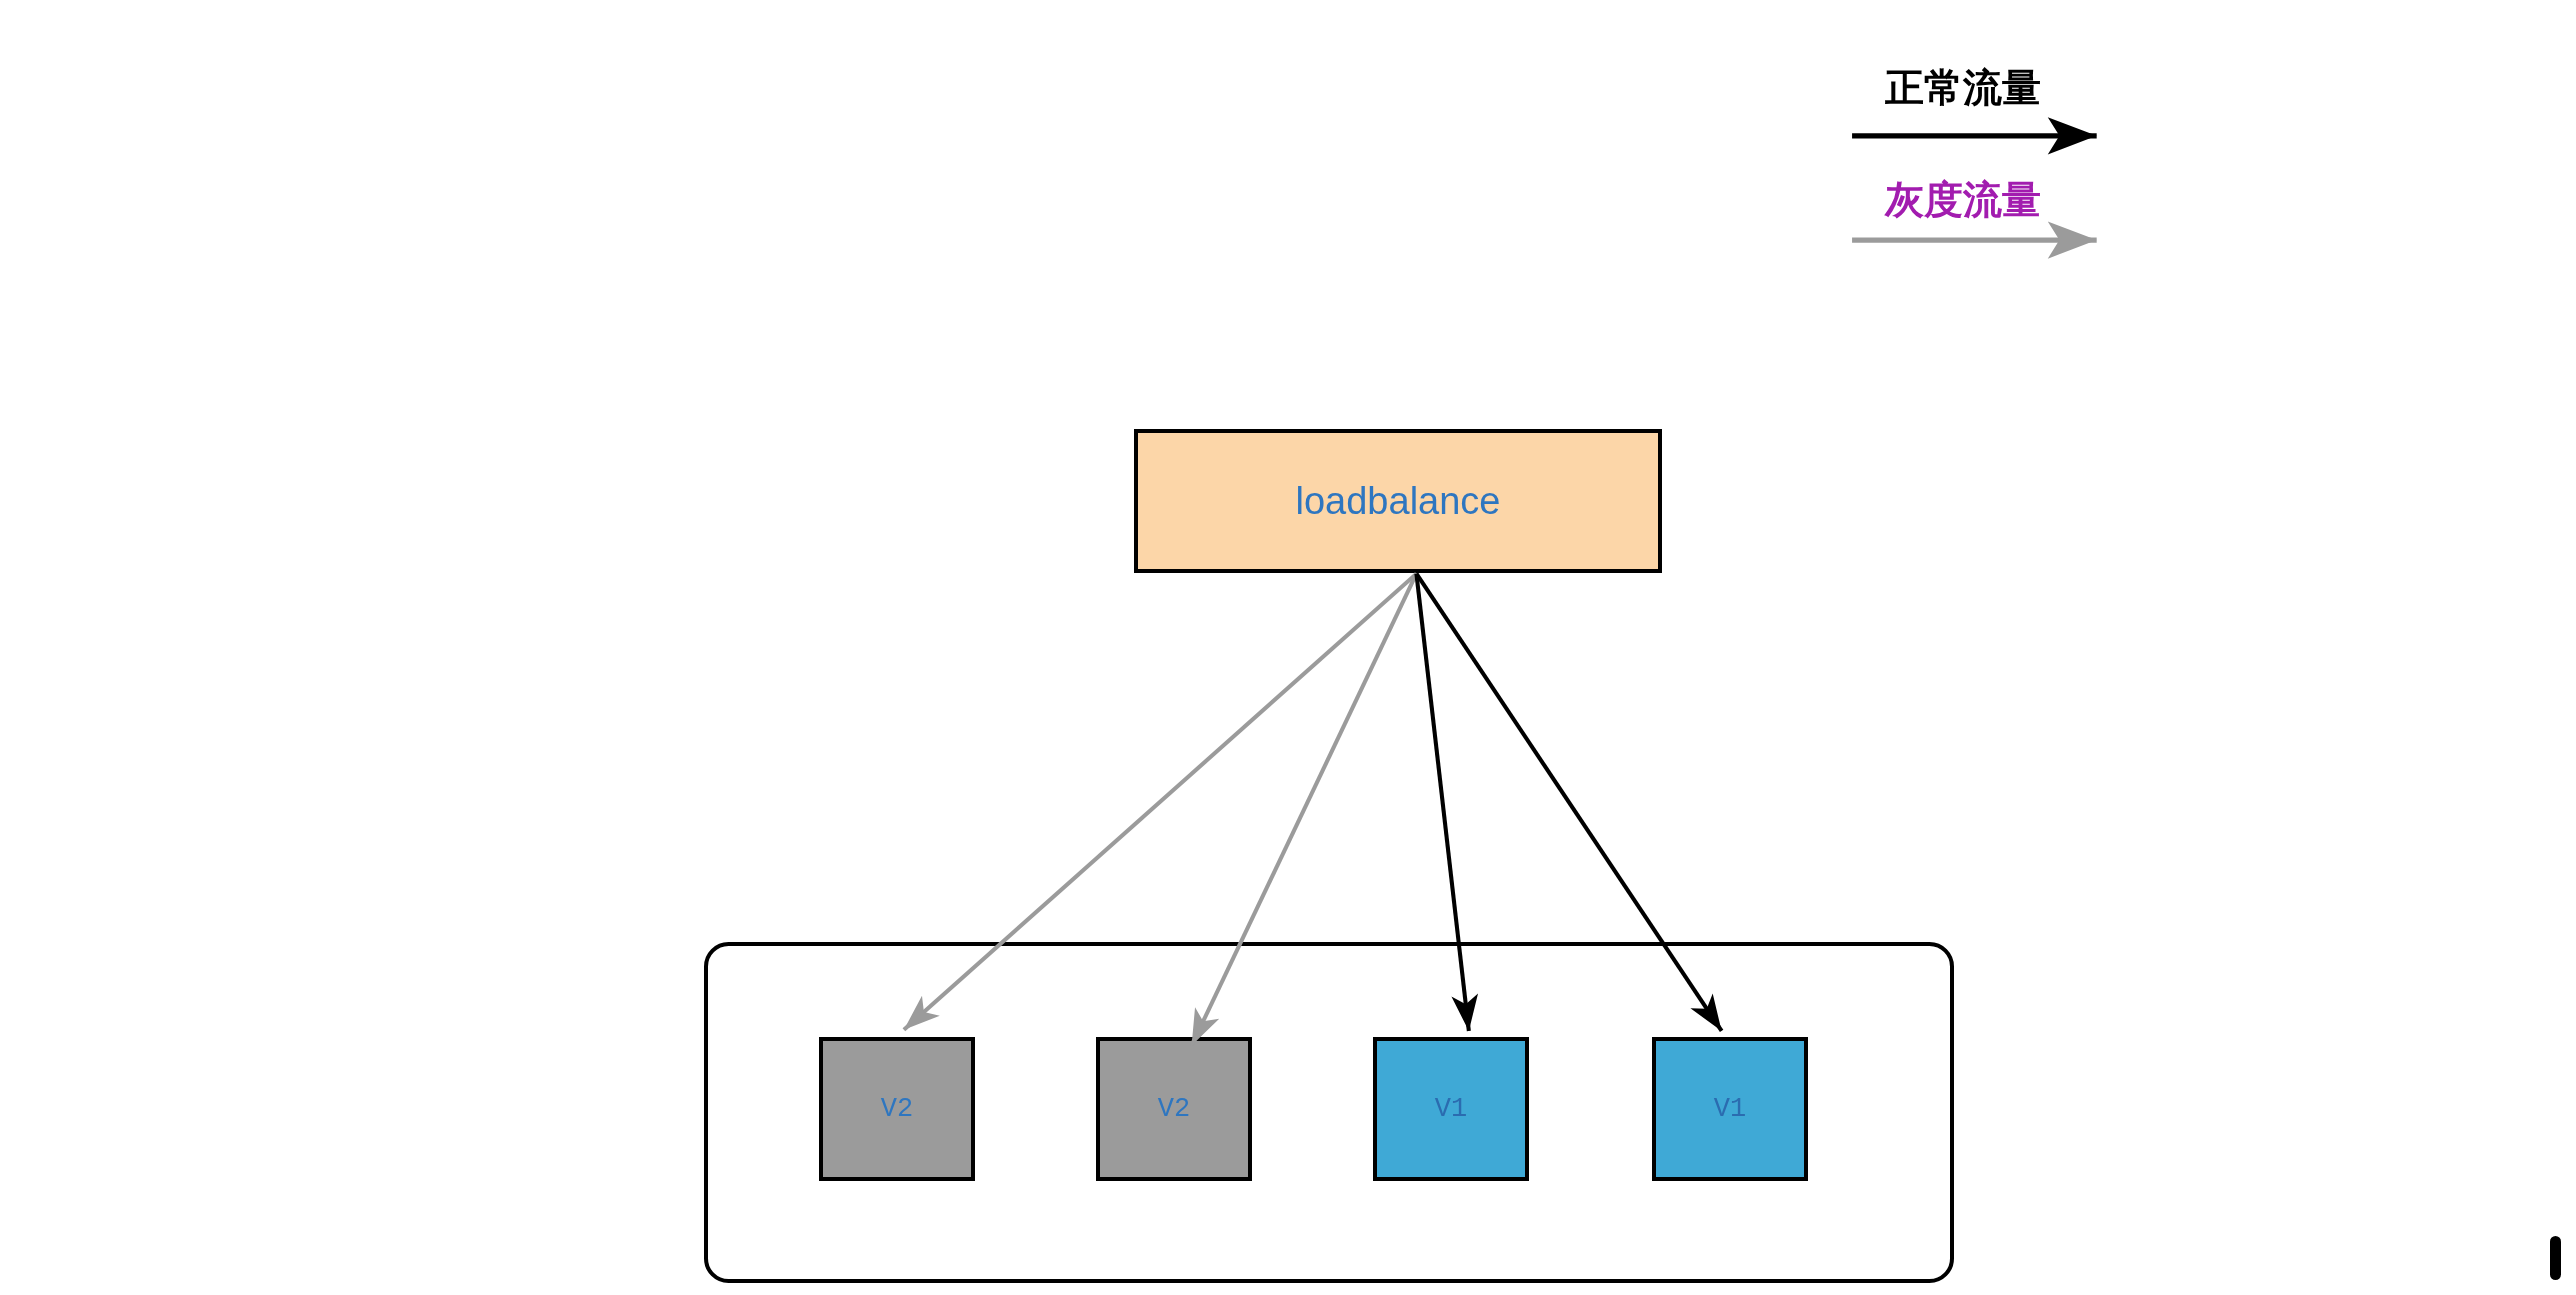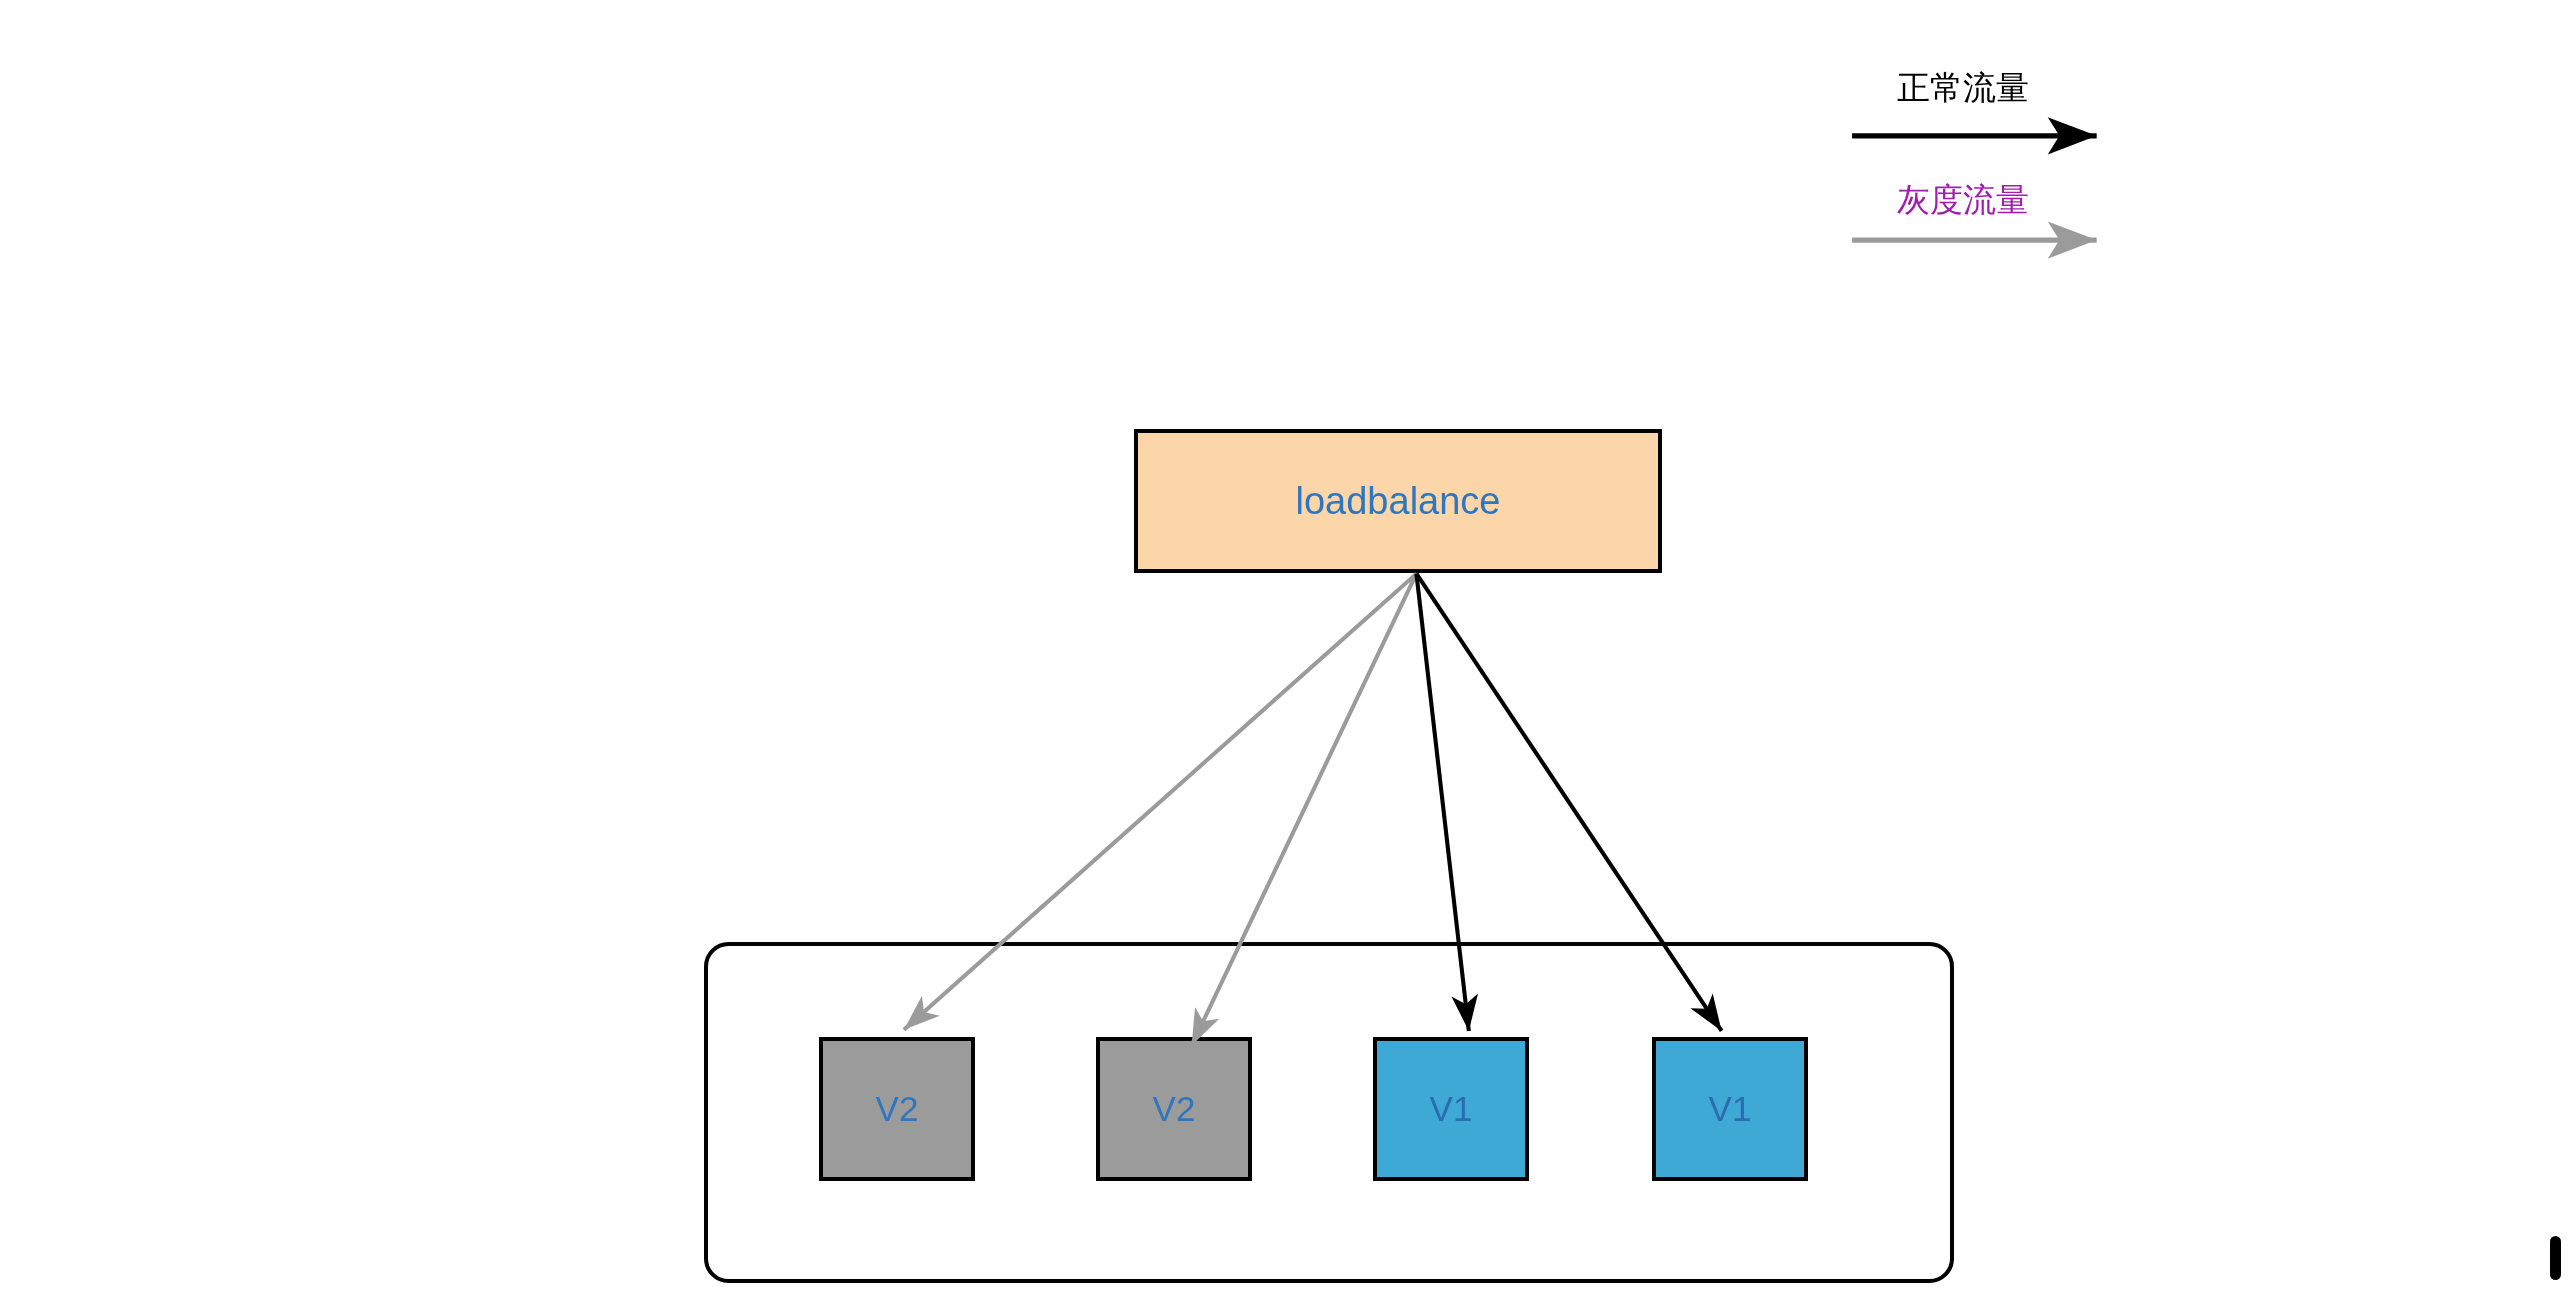--- a/index.html
+++ b/index.html
@@ -13,23 +13,24 @@
     width: 2576px;
     height: 1296px;
     background: #ffffff;
     overflow: hidden;
   }
   
   .legend-label {
     position: absolute;
     width: 268px;
     text-align: center;
-    font-size: 33px;
+    font-size: 39px;
     line-height: 37px;
     white-space: nowrap;
+    font-weight: bold;
   }
   .legend-label.normal { left: 1829px; top: 69px; color: #000000; }
   .legend-label.gray   { left: 1829px; top: 181px; color: #a21caf; }
 
   
   .lb-node {
     position: absolute;
     left: 1134px; top: 429px;
     width: 528px; height: 144px;
     background: #fcd6a8;
@@ -50,21 +51,22 @@
     border-radius: 24.5px;
     box-sizing: border-box;
   }
   .server-box {
     position: absolute;
     top: 1037px;
     width: 156px; height: 144px;
     border: 4.7px solid #000000;
     box-sizing: border-box;
     display: flex; align-items: center; justify-content: center;
-    font-size: 35px;
+    font-size: 27px;
+    font-family: Liberation Mono, monospace;
   }
   .server-box.v2 { background: #9b9b9b; color: #2e76c0; }
   .server-box.v1 { background: #3fa9d6; color: #2b6cb0; }
   .server-box.s1 { left: 819px; }
   .server-box.s2 { left: 1096px; }
   .server-box.s3 { left: 1373px; }
   .server-box.s4 { left: 1652px; }
 
   
   #arrow-layer {

